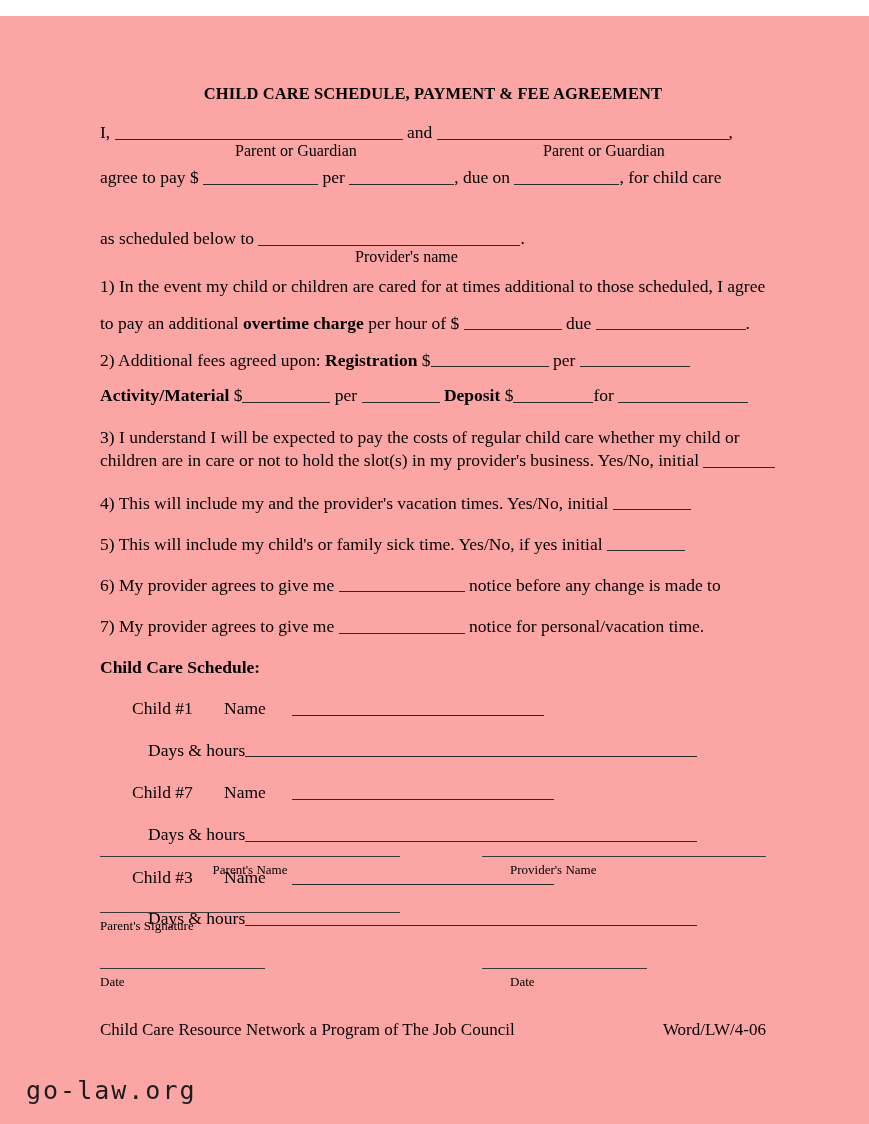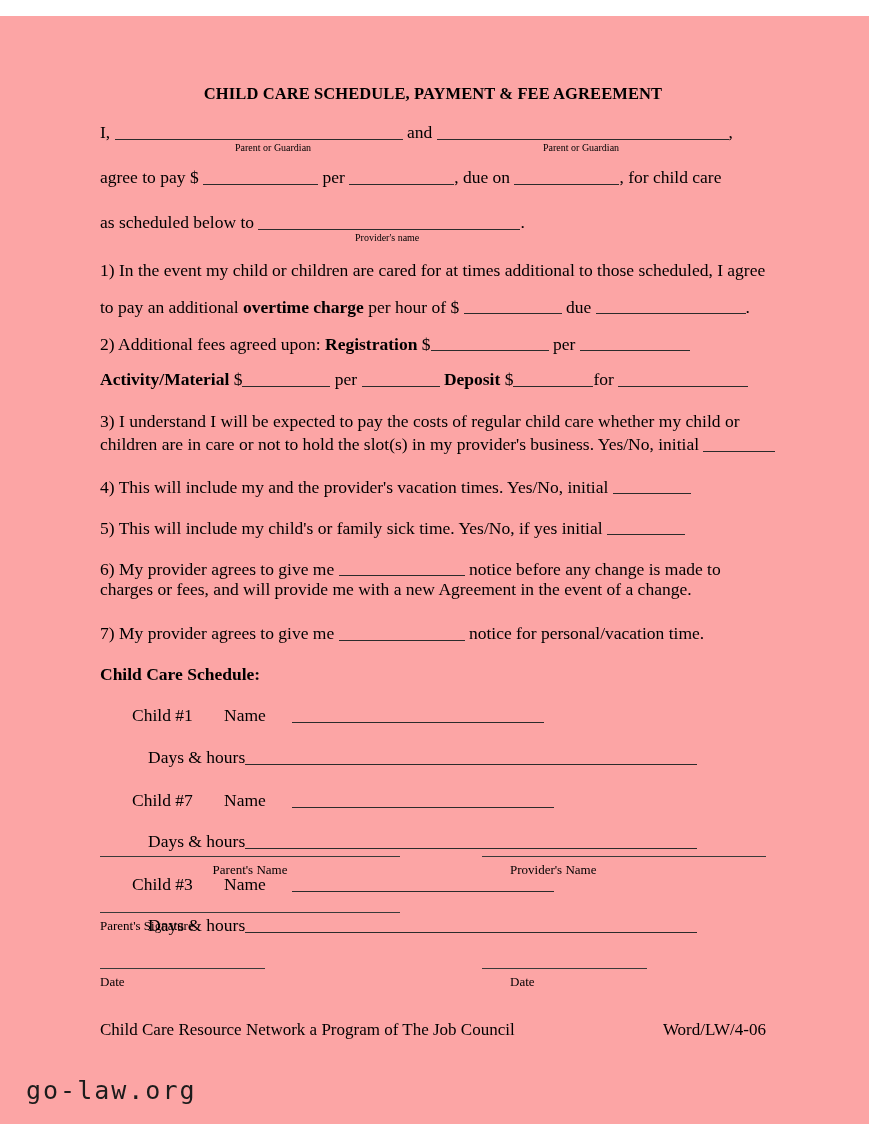--- a/index.html
+++ b/index.html
@@ -57,21 +57,21 @@
   .blank {
     display: inline-block;
     border-bottom: 1.3px solid #2b2b2b;
     vertical-align: baseline;
     height: 0.95em;
     margin-bottom: -2px;
   }
 
   
   .cap {
-    font-size: 10px;
+    font-size: 16px;
     line-height: 1;
     position: absolute;
     white-space: nowrap;
   }
   .sp10 { height: 10px; }
   .sp14 { height: 14px; }
   .sp16 { height: 16px; }
   .sp18 { height: 18px; }
   .sp20 { height: 20px; }
   .sp22 { height: 22px; }
@@ -153,21 +153,21 @@
 
     <div class="row" style="margin-bottom:26px;">
       <span>I,</span>
       <span class="blank" style="width:288px;"></span>
       <span>and</span>
       <span class="blank" style="width:292px;"></span><span>,</span>
       <span class="cap" style="left:135px; top:21px;">Parent or Guardian</span>
       <span class="cap" style="left:443px; top:21px;">Parent or Guardian</span>
     </div>
 
-    <div class="row" style="margin-bottom:26px;">
+    <div class="row" style="margin-bottom:42px;">
       <span>agree to pay $</span>
       <span class="blank" style="width:115px;"></span>
       <span>per</span>
       <span class="blank" style="width:105px;"></span><span>, due on</span>
       <span class="blank" style="width:105px;"></span><span>, for child care</span>
     </div>
 
     <div class="row" style="margin-bottom:12px;">
       <span>as scheduled below to</span>
       <span class="blank" style="width:262px;"></span><span>.</span>
@@ -229,23 +229,20 @@
       <span class="blank" style="width:78px;"></span>
     </div>
 
     <div class="sp22"></div>
 
     <div class="row">
       <span>6) My provider agrees to give me</span>
       <span class="blank" style="width:126px;"></span>
       <span>notice before any change is made to</span>
     </div>
-    <div class="rowwrap" style="line-height:1.33;">
-      <span>charges or fees, and will provide me with a new Agreement in the event of a change.</span>
-    </div>
 
     <div class="sp22"></div>
 
     <div class="row">
       <span>7) My provider agrees to give me</span>
       <span class="blank" style="width:126px;"></span>
       <span>notice for personal/vacation time.</span>
     </div>
 
     <div class="sp24"></div>

